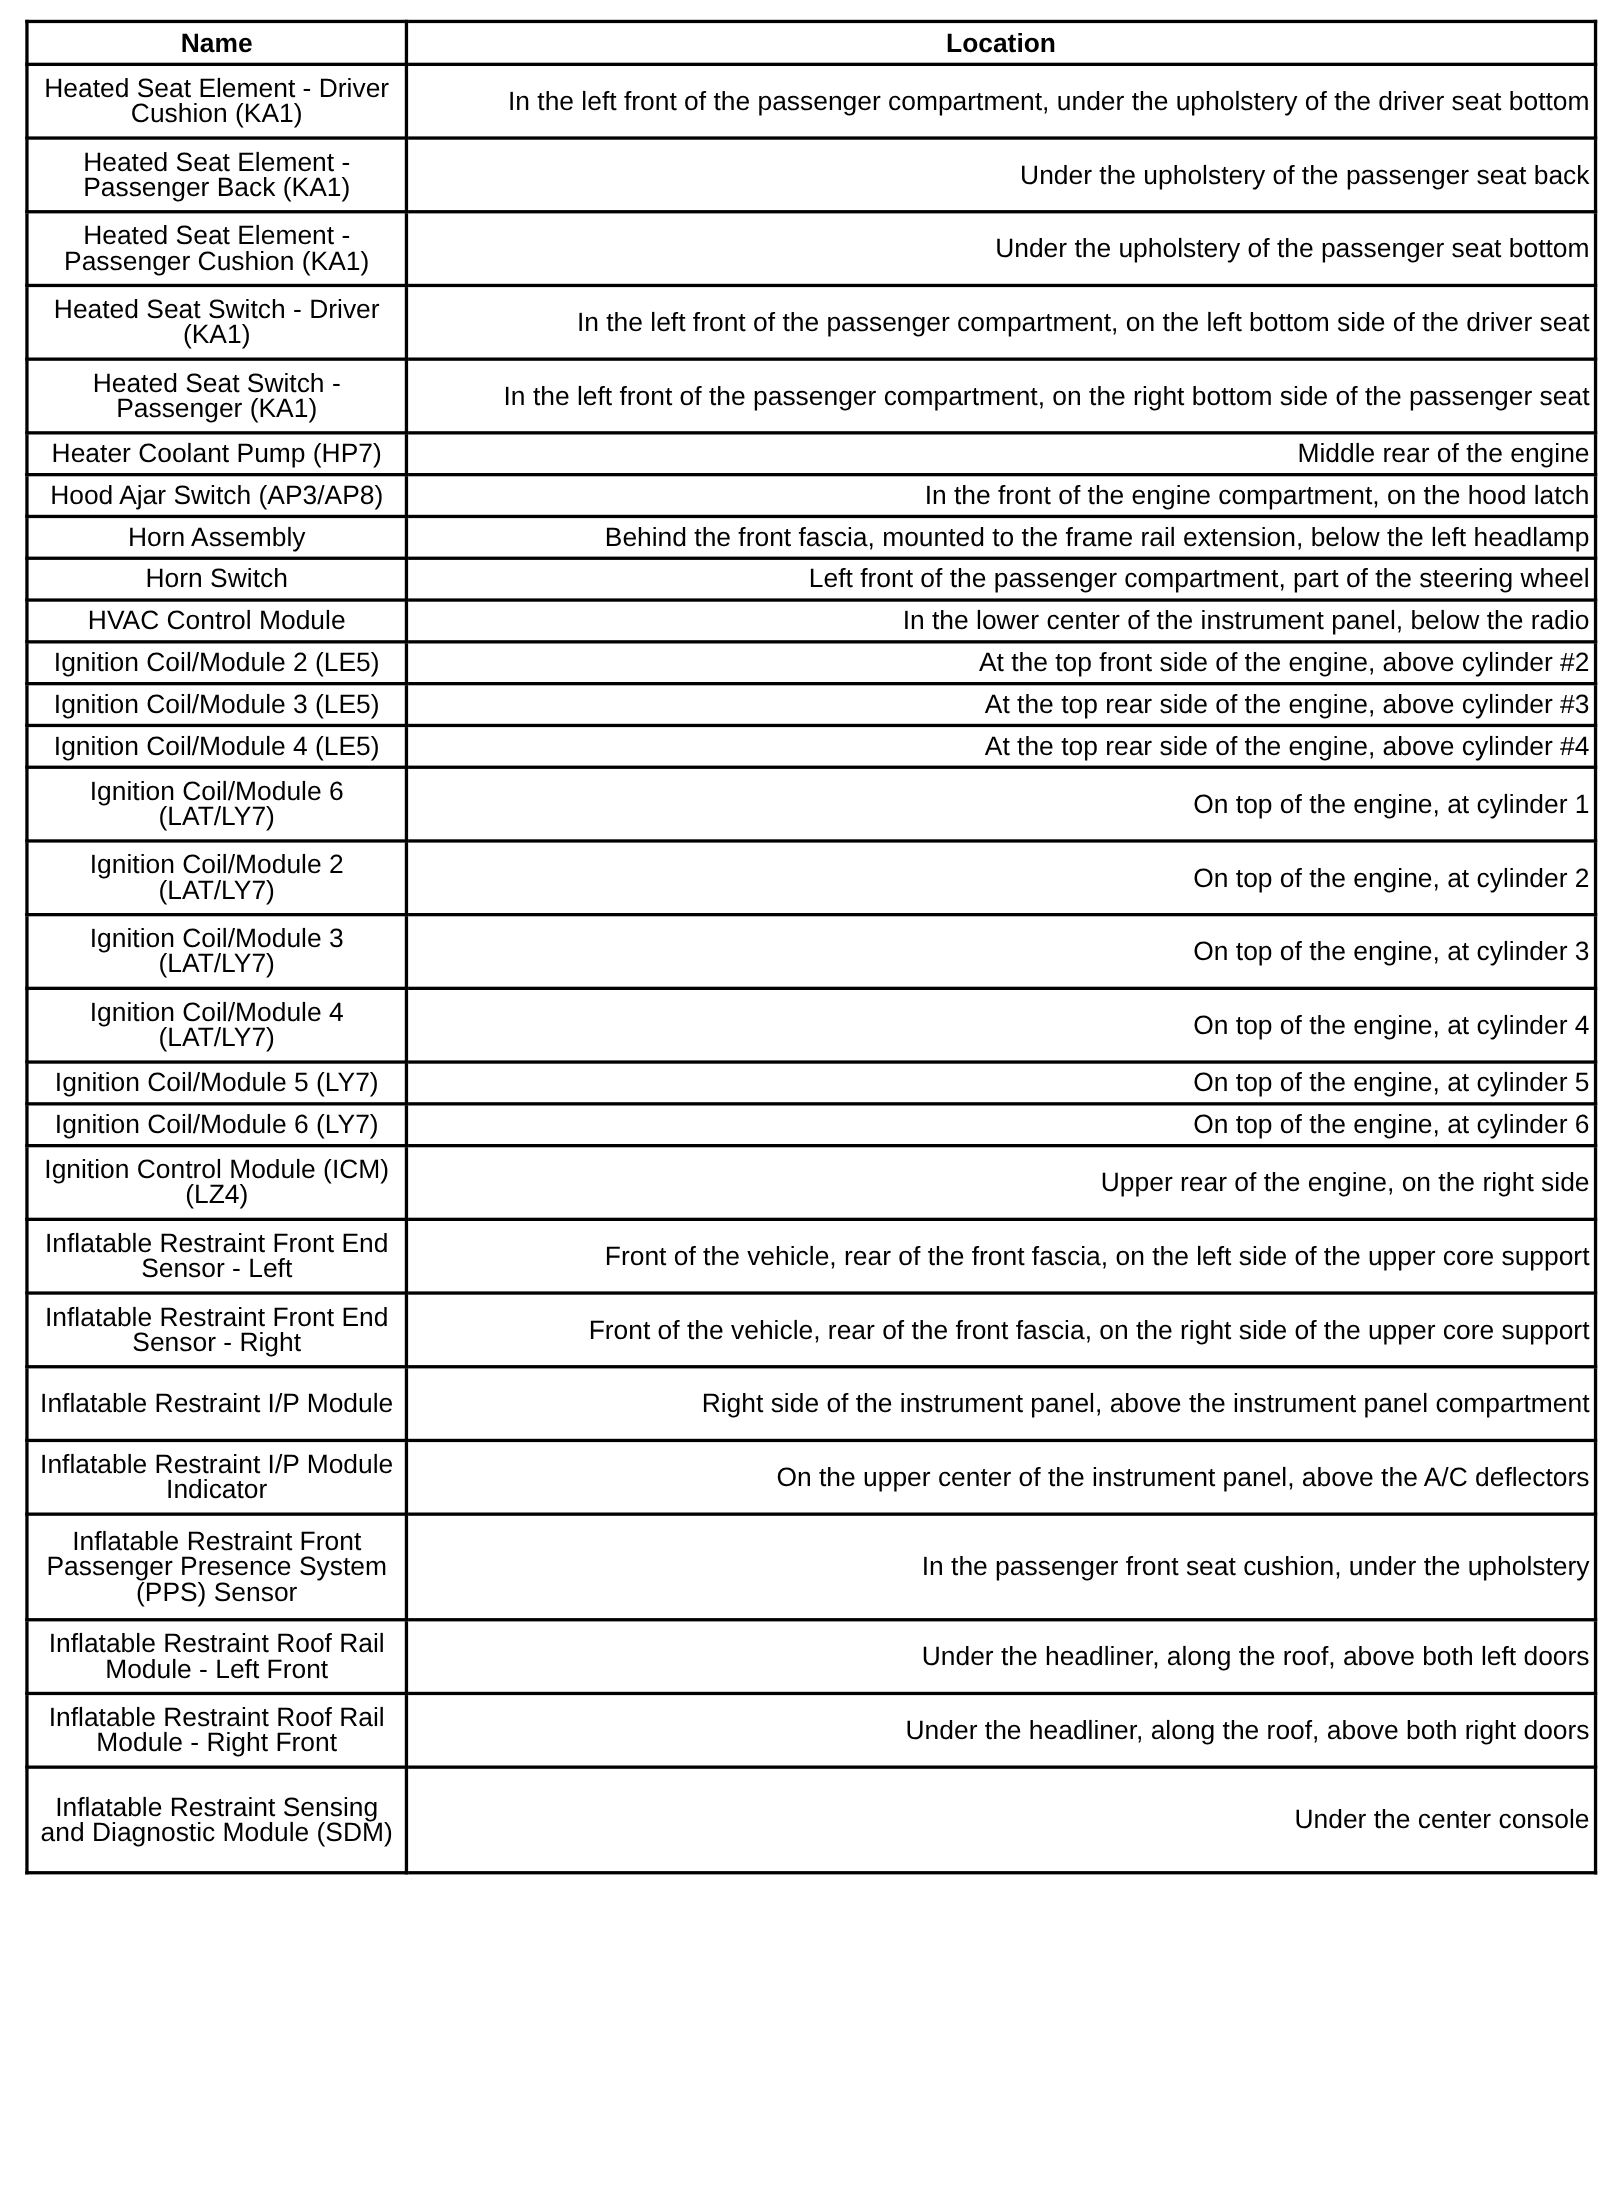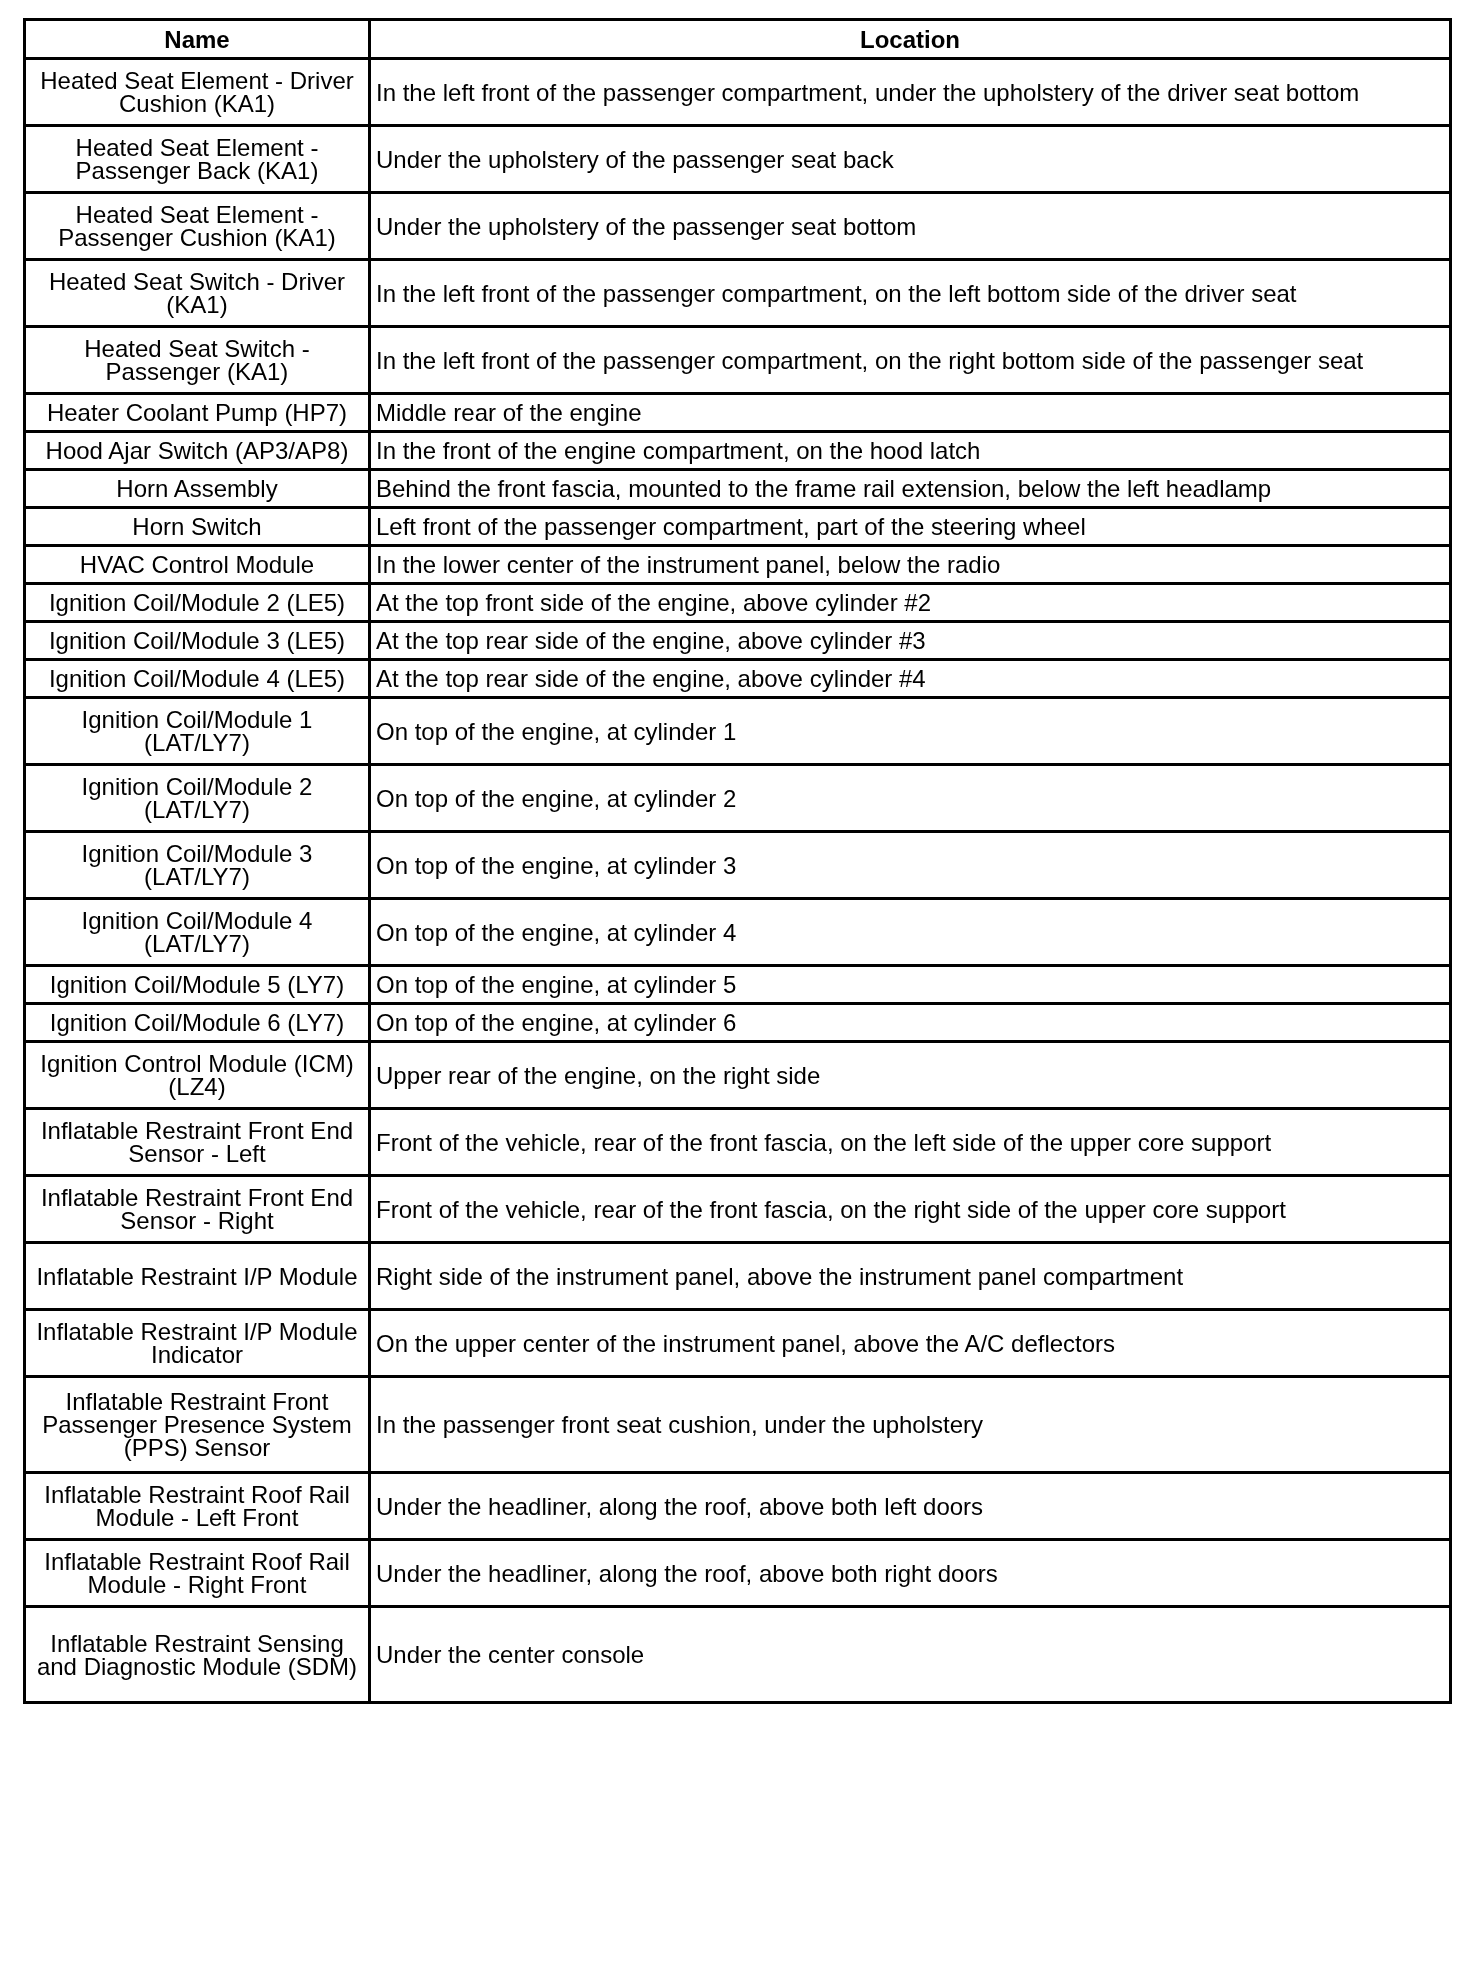--- a/index.html
+++ b/index.html
@@ -21,21 +21,21 @@
     border: 3px solid #000;
     padding: 0 4px;
     vertical-align: middle;
   }
   #doc-table th {
     font-weight: bold;
     text-align: center;
     height: 36px;
   }
   #doc-table td.name { text-align: center; padding: 0 3px; }
-  #doc-table td.loc { text-align: left; padding-left: 5px; margin-left: 40px; }
+  #doc-table td.loc { text-align: right; padding-left: 5px; margin-left: 40px; }
   #doc-table tr.h1 td { height: 35px; }
   #doc-table tr.h2 td { height: 64px; }
   #doc-table tr.h3 td { height: 93px; }
 </style>
 </head>
 <body>
 
 <table id="doc-table">
   <colgroup>
       <col class="c-name">
@@ -94,21 +94,21 @@
       </tr>
       <tr class="h1">
         <td class="name">Ignition Coil/Module 3 (LE5)</td>
         <td class="loc">At the top rear side of the engine, above cylinder #3</td>
       </tr>
       <tr class="h1">
         <td class="name">Ignition Coil/Module 4 (LE5)</td>
         <td class="loc">At the top rear side of the engine, above cylinder #4</td>
       </tr>
       <tr class="h2">
-        <td class="name">Ignition Coil/Module 1 (LAT/LY7)</td>
+        <td class="name">Ignition Coil/Module 6 (LAT/LY7)</td>
         <td class="loc">On top of the engine, at cylinder 1</td>
       </tr>
       <tr class="h2">
         <td class="name">Ignition Coil/Module 2 (LAT/LY7)</td>
         <td class="loc">On top of the engine, at cylinder 2</td>
       </tr>
       <tr class="h2">
         <td class="name">Ignition Coil/Module 3 (LAT/LY7)</td>
         <td class="loc">On top of the engine, at cylinder 3</td>
       </tr>

